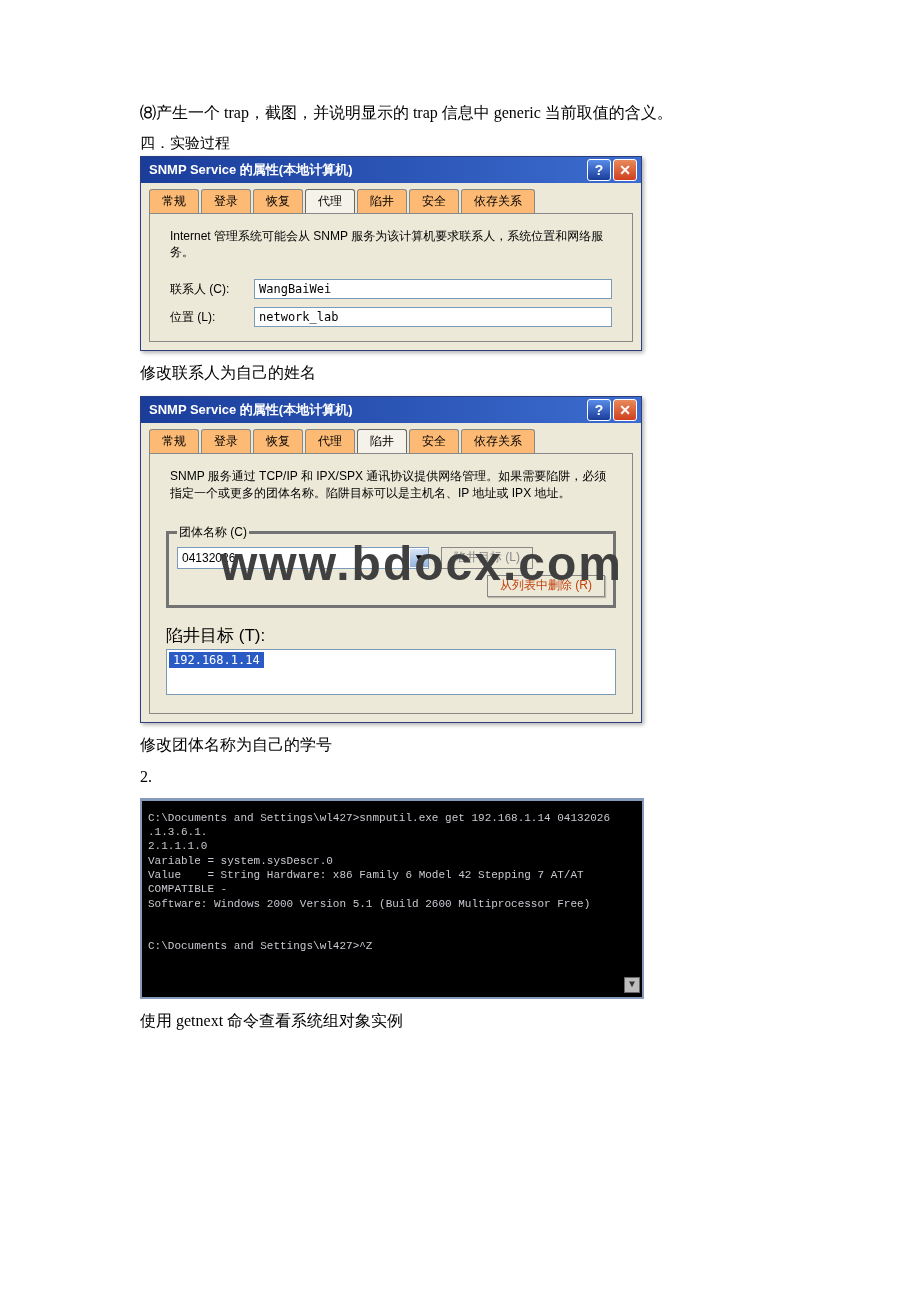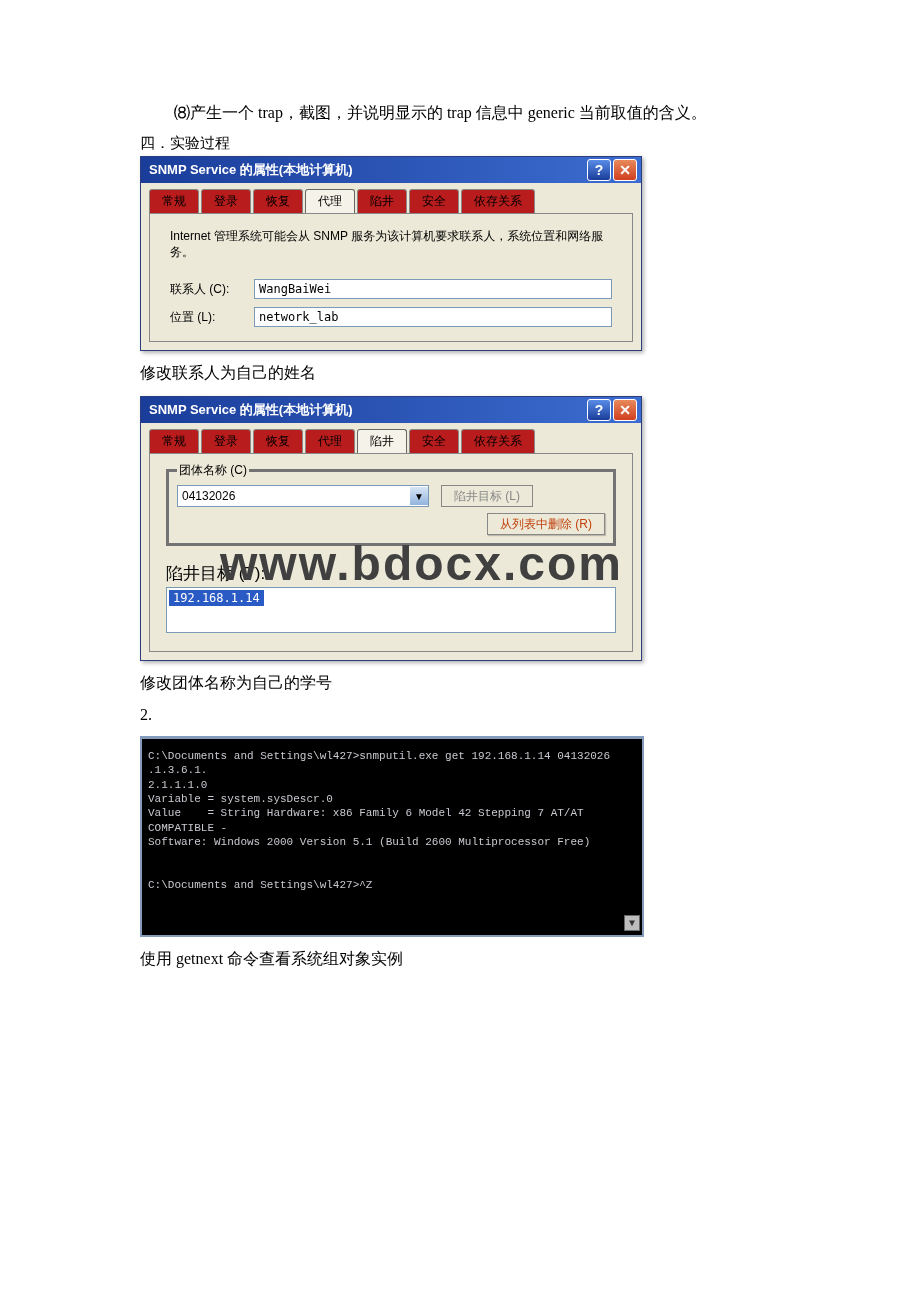--- a/index.html
+++ b/index.html
@@ -14,21 +14,20 @@
   width: 920px;
   margin: 0 auto;
   padding: 100px 140px 60px 140px;
   box-sizing: border-box;
 }
 .question {
   font-size: 16px;
   line-height: 1.6;
   margin-bottom: 8px;
   font-family: "SimSun", "Songti SC", serif;
-  margin-left: 34px;
 }
 .section-title {
   font-size: 15px;
   margin-bottom: 3px;
 }
 .caption {
   font-size: 16px;
   margin: 12px 0;
 }
 
@@ -71,21 +70,21 @@
 .tb-close { background: linear-gradient(to bottom, #e88a5a, #d04020); }
 .tab-row {
   display: flex;
   padding: 6px 8px 0 8px;
   align-items: flex-end;
 }
 .tab {
   padding: 3px 12px;
   border: 1px solid #888;
   border-bottom: none;
-  background: #b91c1c;
+  background: #fdba74;
   margin-right: 2px;
   border-radius: 3px 3px 0 0;
   font-size: 12px;
 }
 .tab.active {
   background: #f5f3e9;
   border-color: #666;
   z-index: 2;
   position: relative;
 }
@@ -270,20 +269,21 @@
       <div class="tab-row">
         <div class="tab">常规</div>
         <div class="tab">登录</div>
         <div class="tab">恢复</div>
         <div class="tab">代理</div>
         <div class="tab active">陷井</div>
         <div class="tab">安全</div>
         <div class="tab">依存关系</div>
       </div>
       <div class="tab-content">
+        <div class="desc">SNMP 服务通过 TCP/IP 和 IPX/SPX 通讯协议提供网络管理。如果需要陷阱，必须指定一个或更多的团体名称。陷阱目标可以是主机名、IP 地址或 IPX 地址。</div>
         <fieldset class="fieldset">
           <legend>团体名称 (C)</legend>
           <div class="combo-row">
             <div class="combo">
               <span class="combo-text">04132026</span>
               <span class="combo-btn">▼</span>
             </div>
             <button class="side-btn">陷井目标 (L)</button>
           </div>
           <div class="combo-row" style="margin-top:6px;justify-content:flex-end;">

